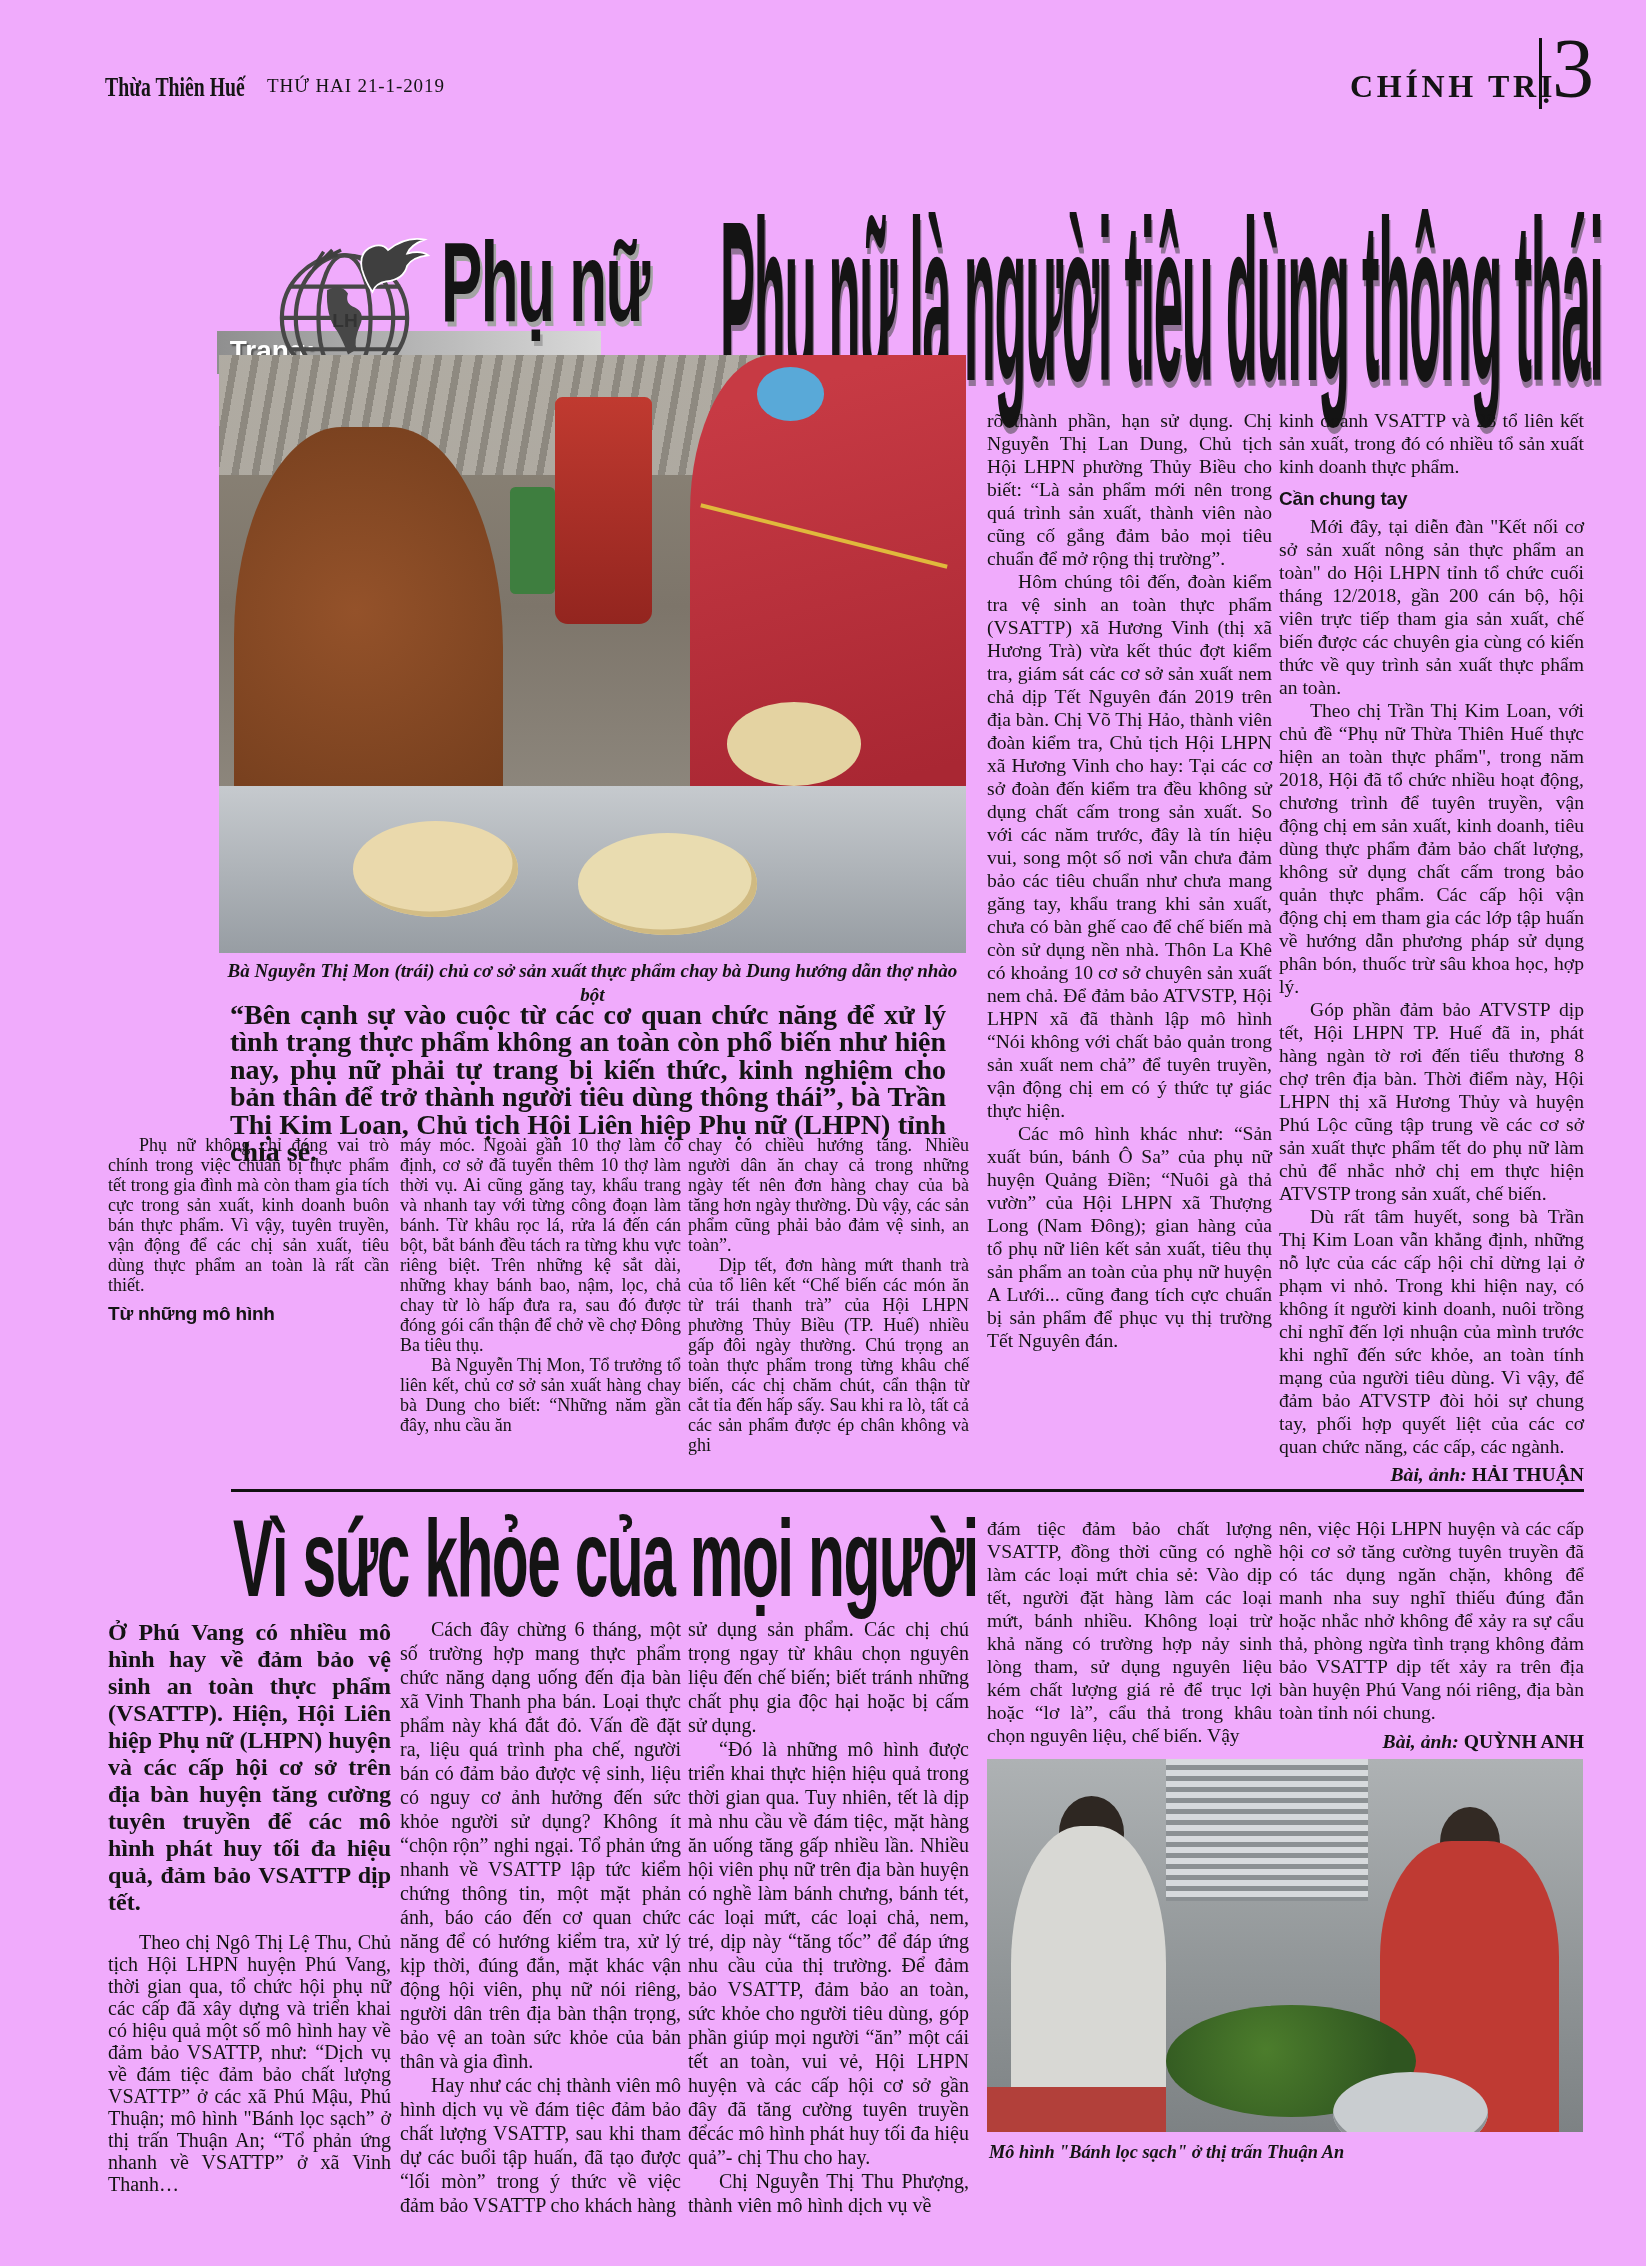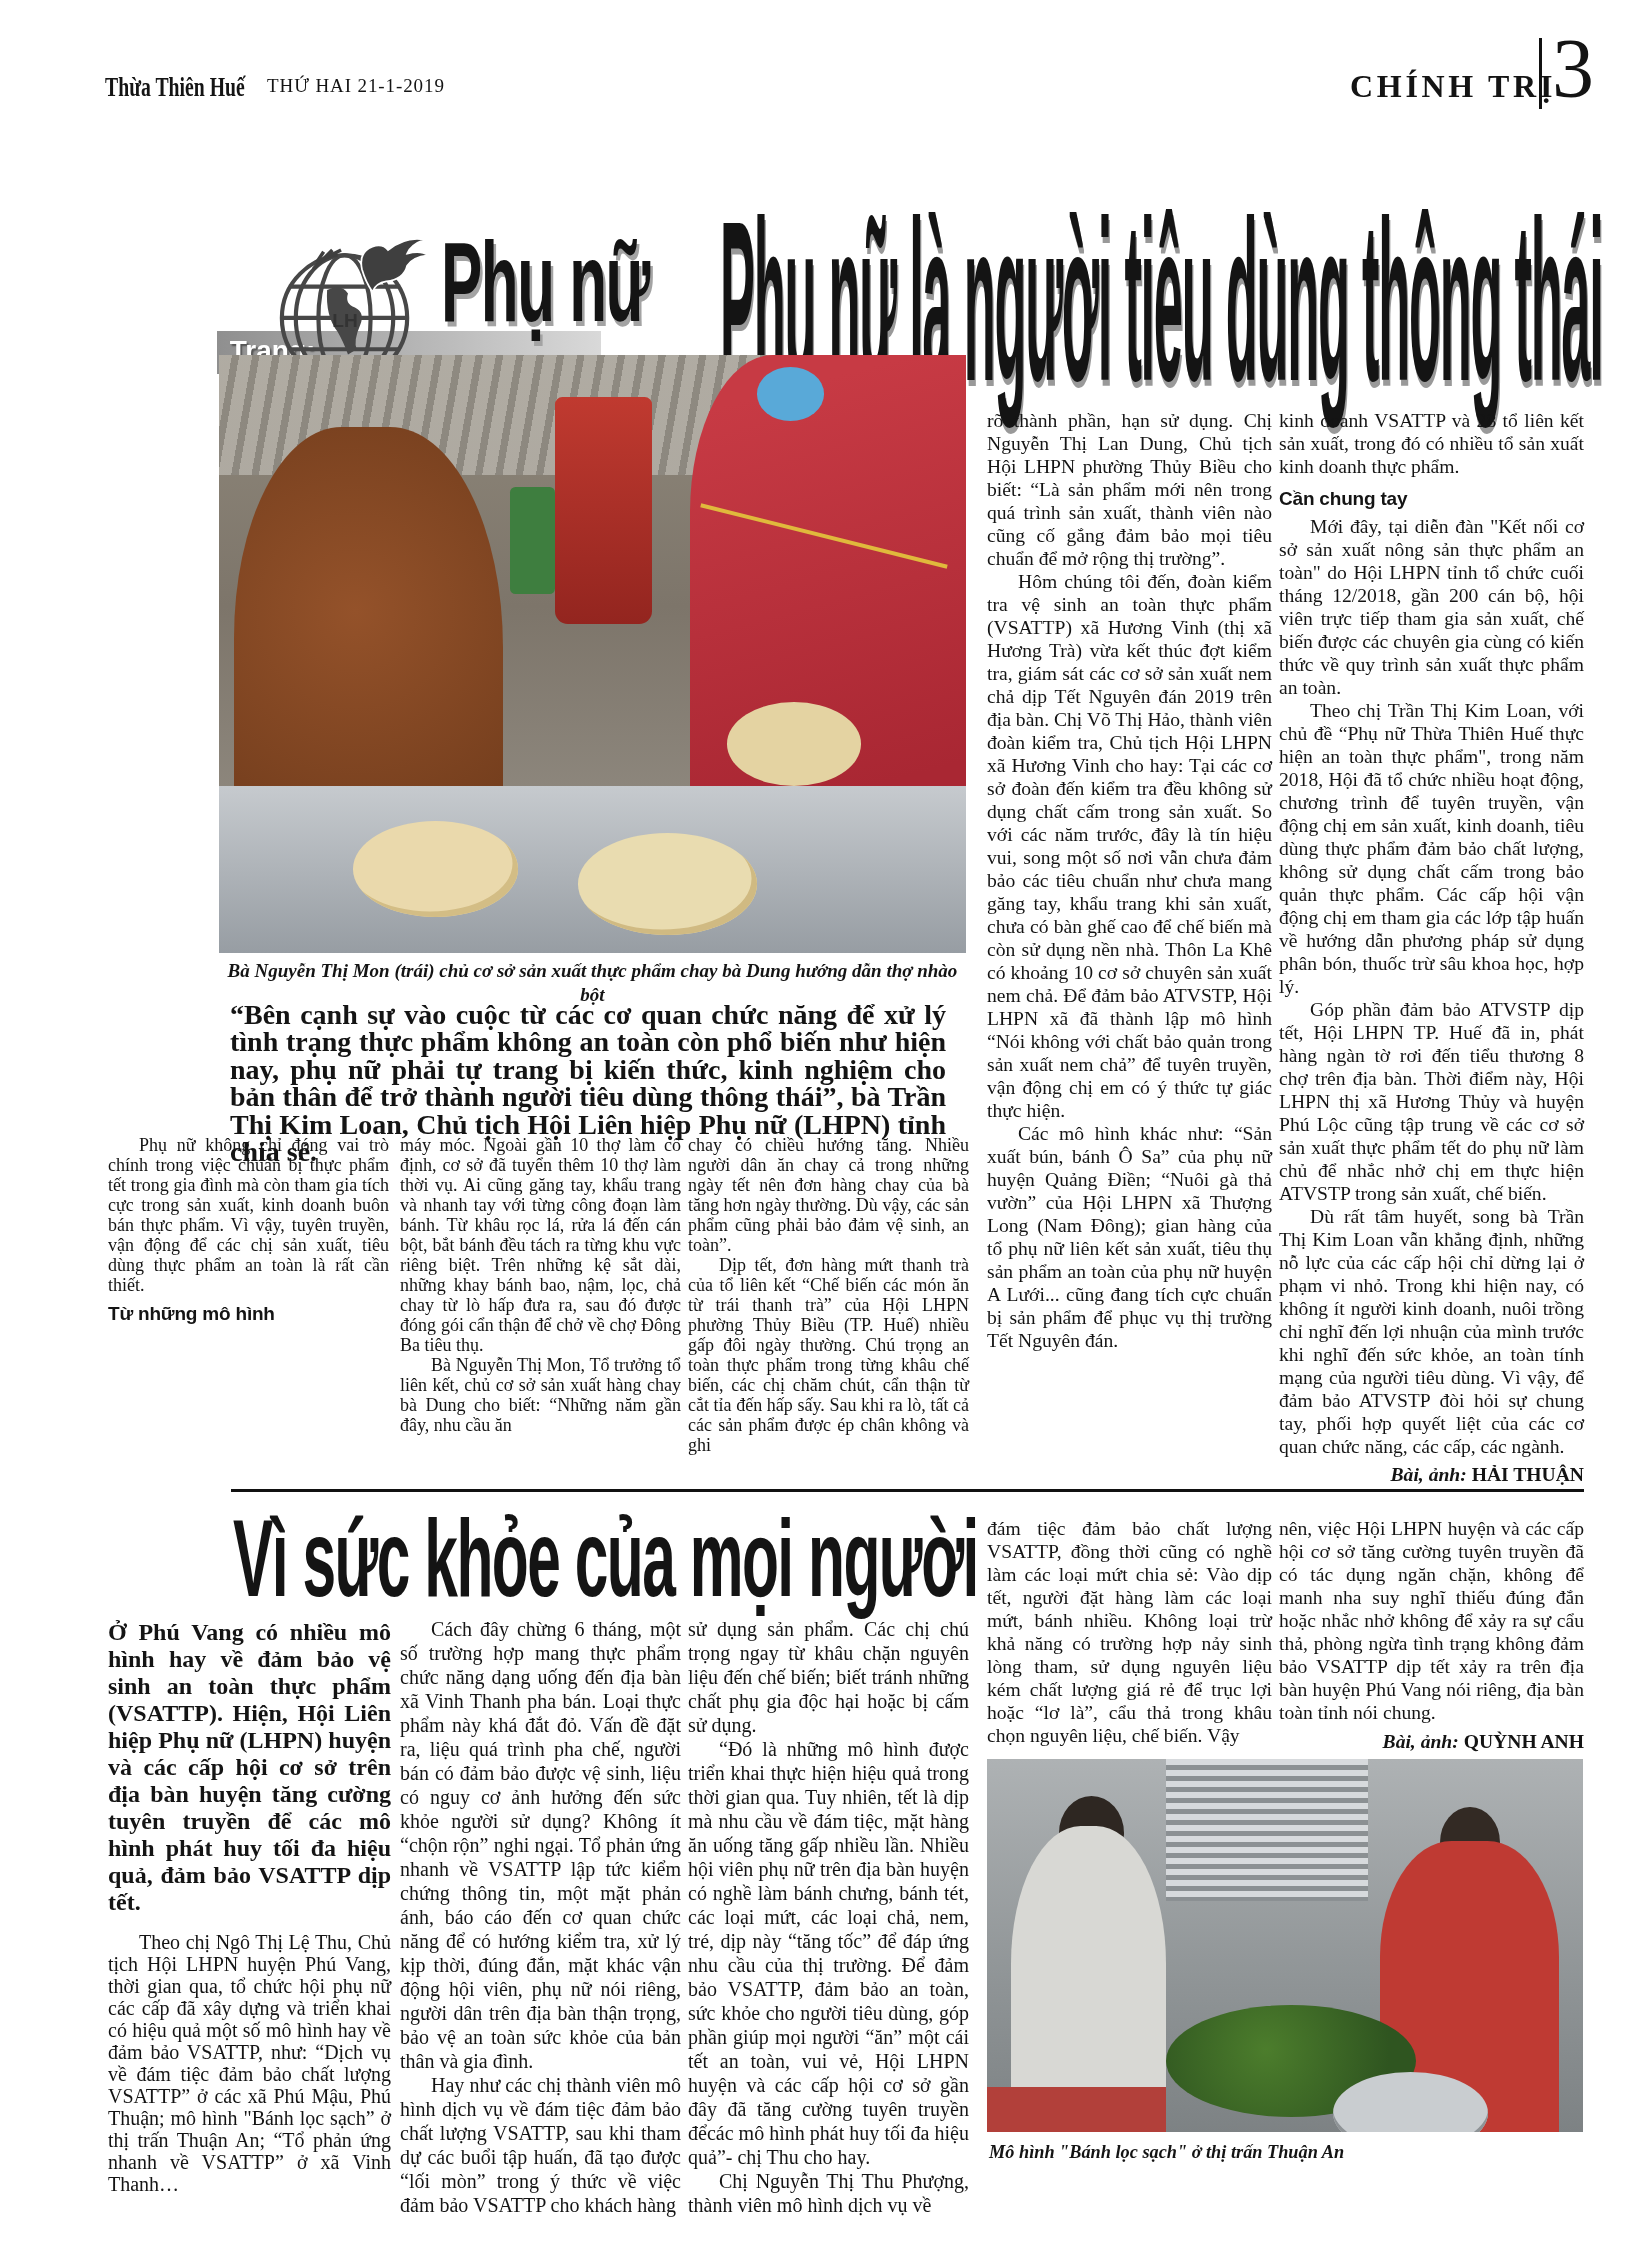--- a/index.html
+++ b/index.html
@@ -1,16 +1,16 @@
 <!DOCTYPE html>
 <html lang="vi" style="font-size:14.6px"><head>
 <meta charset="utf-8">
 <style>
   html,body{margin:0;padding:0;background:#e8e8e4;}
-  .page{position:relative;width:1647px;height:2267px;background:#ffffff;color:#141414;
+  .page{position:relative;width:1647px;height:2267px;background:#f0abfc;color:#141414;
         font-family:"Liberation Serif", serif;overflow:hidden;}
   [data-name]{box-sizing:border-box;}
 
   
   .masthead-name{position:absolute;left:105px;top:71px;font-family:"Liberation Serif",serif;
     font-weight:bold;font-size:28px;white-space:nowrap;transform-origin:left top;display:inline-block;}
   .masthead-date{position:absolute;left:267px;top:75px;font-size:19px;letter-spacing:0.9px;white-space:nowrap;}
   .section-label{position:absolute;left:1350px;top:68px;font-size:32px;letter-spacing:3.7px;font-weight:600;}
   .header-vrule{position:absolute;left:1539px;top:38px;width:2.7px;height:71px;background:#111;}
   .page-number{position:absolute;left:1552px;top:20px;font-size:84px;font-family:"Liberation Serif",serif;}
@@ -191,21 +191,21 @@
 
   <div class="col c-a2-1" data-name="article2-column-1">
     <p class="intro" data-name="article2-intro">Ở Phú Vang có nhiều mô hình hay về đảm bảo vệ sinh an toàn thực phẩm (VSATTP). Hiện, Hội Liên hiệp Phụ nữ (LHPN) huyện và các cấp hội cơ sở trên địa bàn huyện tăng cường tuyên truyền để các mô hình phát huy tối đa hiệu quả, đảm bảo VSATTP dịp tết.</p>
     <p class="rest indent" style="text-indent:31px" data-name="article2-column-1-text">Theo chị Ngô Thị Lệ Thu, Chủ tịch Hội LHPN huyện Phú Vang, thời gian qua, tổ chức hội phụ nữ các cấp đã xây dựng và triển khai có hiệu quả một số mô hình hay về đảm bảo VSATTP, như: “Dịch vụ về đám tiệc đảm bảo chất lượng VSATTP” ở các xã Phú Mậu, Phú Thuận; mô hình "Bánh lọc sạch” ở thị trấn Thuận An; “Tổ phản ứng nhanh về VSATTP” ở xã Vinh Thanh…</p>
   </div>
   <div class="col cols-a2 c-a2-2" data-name="article2-column-2">
       <p class="para indent" data-name="column-paragraph">Cách đây chừng 6 tháng, một số trường hợp mang thực phẩm chức năng dạng uống đến địa bàn xã Vinh Thanh pha bán. Loại thực phẩm này khá đắt đỏ. Vấn đề đặt ra, liệu quá trình pha chế, người bán có đảm bảo được vệ sinh, liệu có nguy cơ ảnh hưởng đến sức khỏe người sử dụng? Không ít “chộn rộn” nghi ngại. Tổ phản ứng nhanh về VSATTP lập tức kiểm chứng thông tin, một mặt phản ánh, báo cáo đến cơ quan chức năng để có hướng kiểm tra, xử lý kịp thời, đúng đắn, mặt khác vận động hội viên, phụ nữ nói riêng, người dân trên địa bàn thận trọng, bảo vệ an toàn sức khỏe của bản thân và gia đình.</p>
       <p class="para indent" data-name="column-paragraph">Hay như các chị thành viên mô hình dịch vụ về đám tiệc đảm bảo chất lượng VSATTP, sau khi tham dự các buổi tập huấn, đã tạo được “lối mòn” trong ý thức về việc đảm bảo VSATTP cho khách hàng</p>
     </div>
   <div class="col cols-a2 c-a2-3" data-name="article2-column-3">
-      <p class="para" data-name="column-paragraph">sử dụng sản phẩm. Các chị chú trọng ngay từ khâu chặn nguyên liệu đến chế biến; biết tránh những chất phụ gia độc hại hoặc bị cấm sử dụng.</p>
+      <p class="para" data-name="column-paragraph">sử dụng sản phẩm. Các chị chú trọng ngay từ khâu chọn nguyên liệu đến chế biến; biết tránh những chất phụ gia độc hại hoặc bị cấm sử dụng.</p>
       <p class="para indent" data-name="column-paragraph">“Đó là những mô hình được triển khai thực hiện hiệu quả trong thời gian qua. Tuy nhiên, tết là dịp mà nhu cầu về đám tiệc, mặt hàng ăn uống tăng gấp nhiều lần. Nhiều hội viên phụ nữ trên địa bàn huyện có nghề làm bánh chưng, bánh tét, các loại mứt, các loại chả, nem, tré, dịp này “tăng tốc” để đáp ứng nhu cầu của thị trường. Để đảm bảo VSATTP, đảm bảo an toàn, sức khỏe cho người tiêu dùng, góp phần giúp mọi người “ăn” một cái tết an toàn, vui vẻ, Hội LHPN huyện và các cấp hội cơ sở gần đây đã tăng cường tuyên truyền đểcác mô hình phát huy tối đa hiệu quả”- chị Thu cho hay.</p>
       <p class="para indent" data-name="column-paragraph">Chị Nguyễn Thị Thu Phượng, thành viên mô hình dịch vụ về</p>
     </div>
   <div class="col c-a2-r1" data-name="article2-column-4">
       <p class="para" data-name="column-paragraph">đám tiệc đảm bảo chất lượng VSATTP, đồng thời cũng có nghề làm các loại mứt chia sẻ: Vào dịp tết, người đặt hàng làm các loại mứt, bánh nhiều. Không loại trừ khả năng có trường hợp nảy sinh lòng tham, sử dụng nguyên liệu kém chất lượng giá rẻ để trục lợi hoặc “lơ là”, cẩu thả trong khâu chọn nguyên liệu, chế biến. Vậy</p>
     </div>
   <div class="col c-a2-r2" data-name="article2-column-5">
     <div data-name="article2-column-5-text">
         <p class="para" data-name="column-paragraph">nên, việc Hội LHPN huyện và các cấp hội cơ sở tăng cường tuyên truyền đã có tác dụng ngăn chặn, không để manh nha suy nghĩ thiếu đúng đắn hoặc nhắc nhở không để xảy ra sự cẩu thả, phòng ngừa tình trạng không đảm bảo VSATTP dịp tết xảy ra trên địa bàn huyện Phú Vang nói riêng, địa bàn toàn tỉnh nói chung.</p>
       </div>

